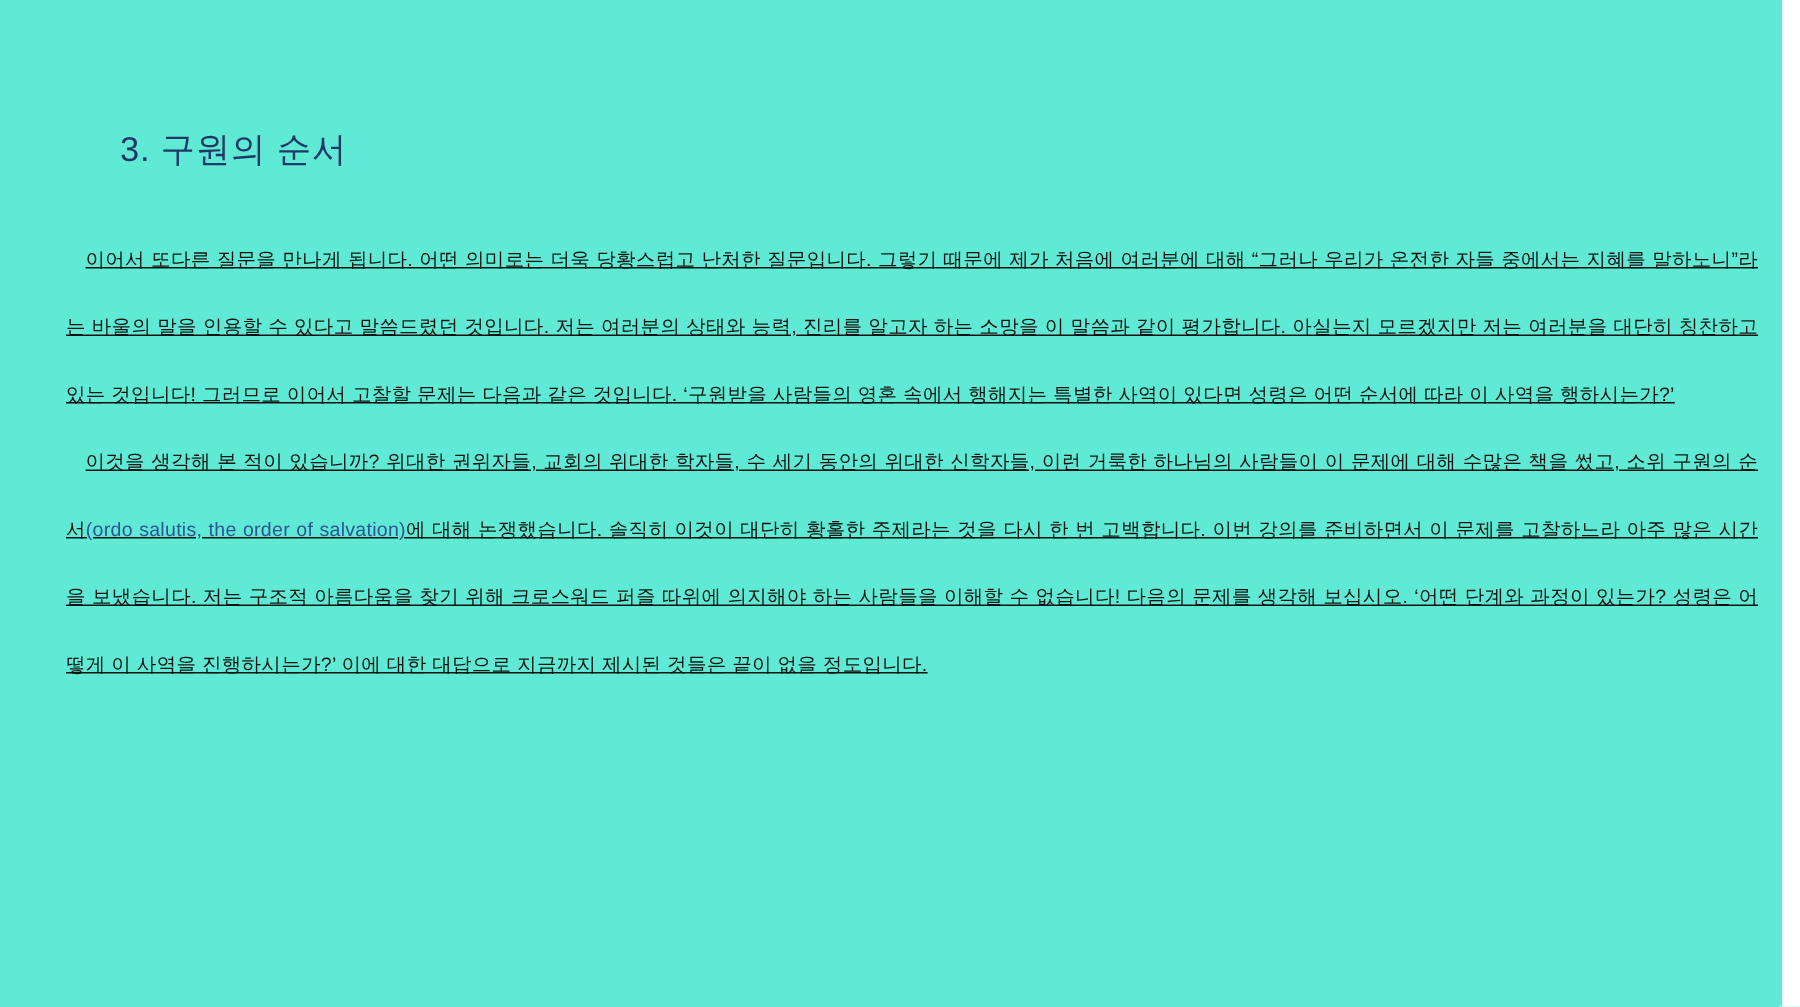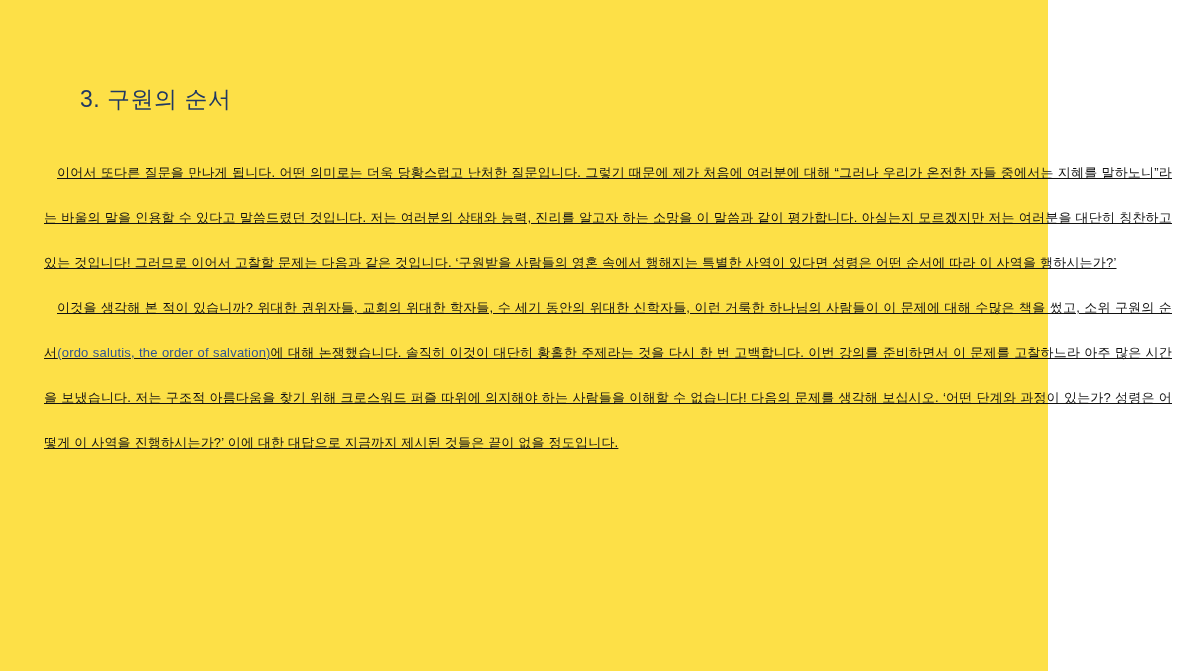--- a/index.html
+++ b/index.html
@@ -10,23 +10,23 @@
   * { margin: 0; padding: 0; box-sizing: border-box; }
   html, body {
     width: 1200px;
     height: 671px;
     background: #ffffff;
     overflow: hidden;
     font-family: "Liberation Sans", sans-serif;
   }
   .page {
     position: relative;
-    width: 1048px;
+    width: 1188px;
     height: 671px;
-    background: #fde047;
+    background: #5eead4;
   }
   .section-title {
     position: absolute;
     left: 80px;
     top: 84px;
     font-size: 23px;
     font-weight: 500;
     color: var(--title-color);
     letter-spacing: 0.5px;
     white-space: nowrap;

